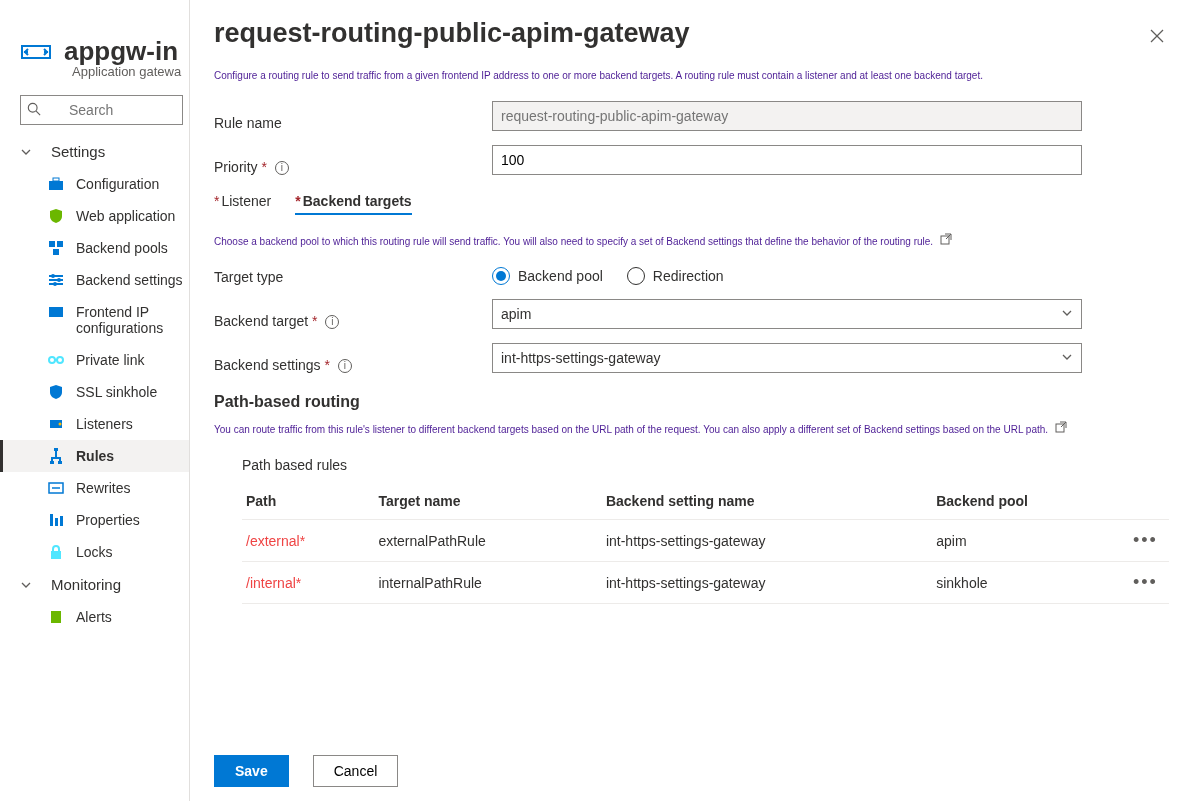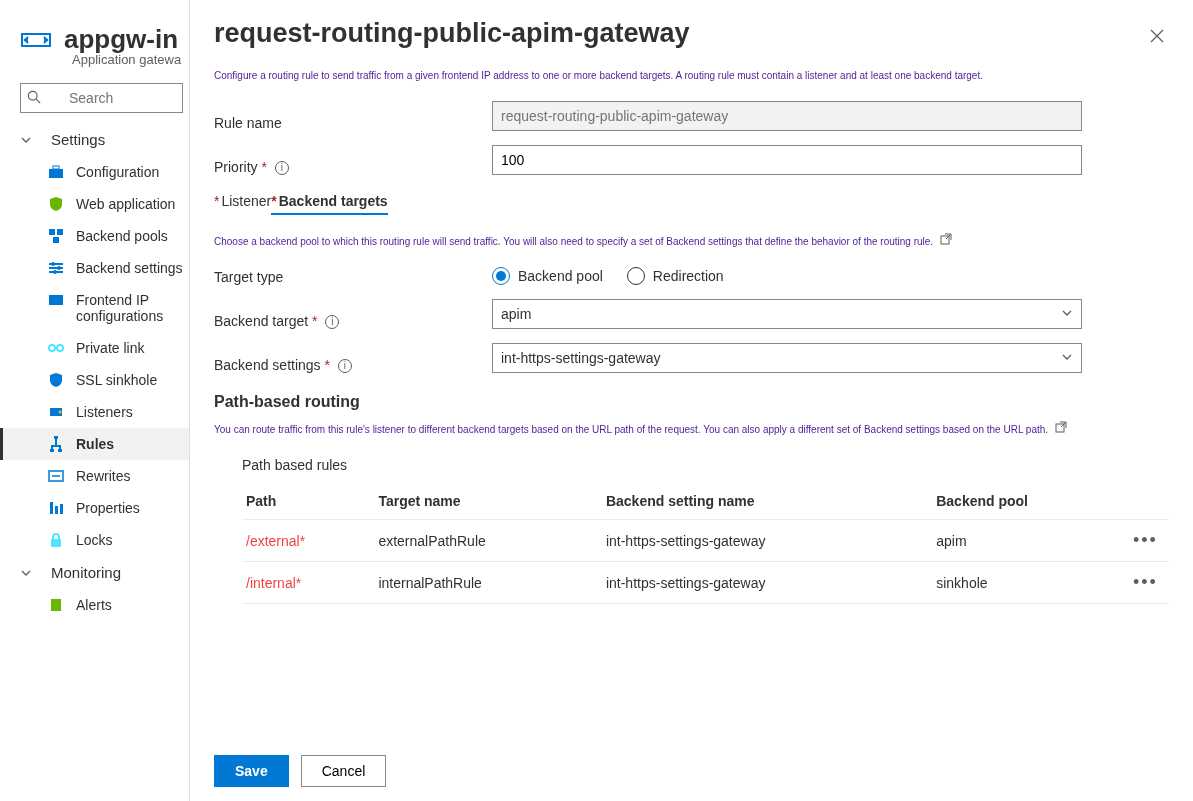--- a/index.html
+++ b/index.html
@@ -14,21 +14,21 @@
     position: relative;
     background: #fff;
   }
   .sidebar {
     position: absolute;
     left: 0; top: 0;
     width: 190px;
     height: 801px;
     background: #fff;
     border-right: 1px solid #e1dfdd;
-    padding-top: 24px;
+    padding-top: 36px;
   }
   .sidebar-header {
     display: flex;
     align-items: flex-start;
     padding: 0 0 0 20px;
     gap: 12px;
   }
   .appgw-icon {
     width: 32px; height: 32px;
     display: inline-flex;
@@ -149,20 +149,21 @@
     padding: 0 8px;
     font-size: 14px;
     outline: none;
   }
   .text-input.readonly {
     background: #f3f2f1;
     color: #a19f9d;
   }
   .tabs {
     display: flex;
+    gap: 24px;
     border-bottom: 0;
     margin-bottom: 18px;
   }
   .tab {
     font-size: 14px;
     padding: 4px 0;
     cursor: pointer;
     color: #323130;
   }
   .tab .star { color: #a4262c; margin-right: 2px; }
@@ -241,21 +242,21 @@
     font-size: 18px;
     color: #605e5c;
     cursor: pointer;
     letter-spacing: 2px;
   }
   .footer-btns {
     position: absolute;
     bottom: 14px;
     left: 24px;
     display: flex;
-    gap: 12px;
+    gap: 24px;
   }
   .btn {
     height: 32px;
     padding: 0 20px;
     font-size: 14px;
     border: 1px solid #8a8886;
     background: #fff;
     cursor: pointer;
   }
   .btn.primary {

